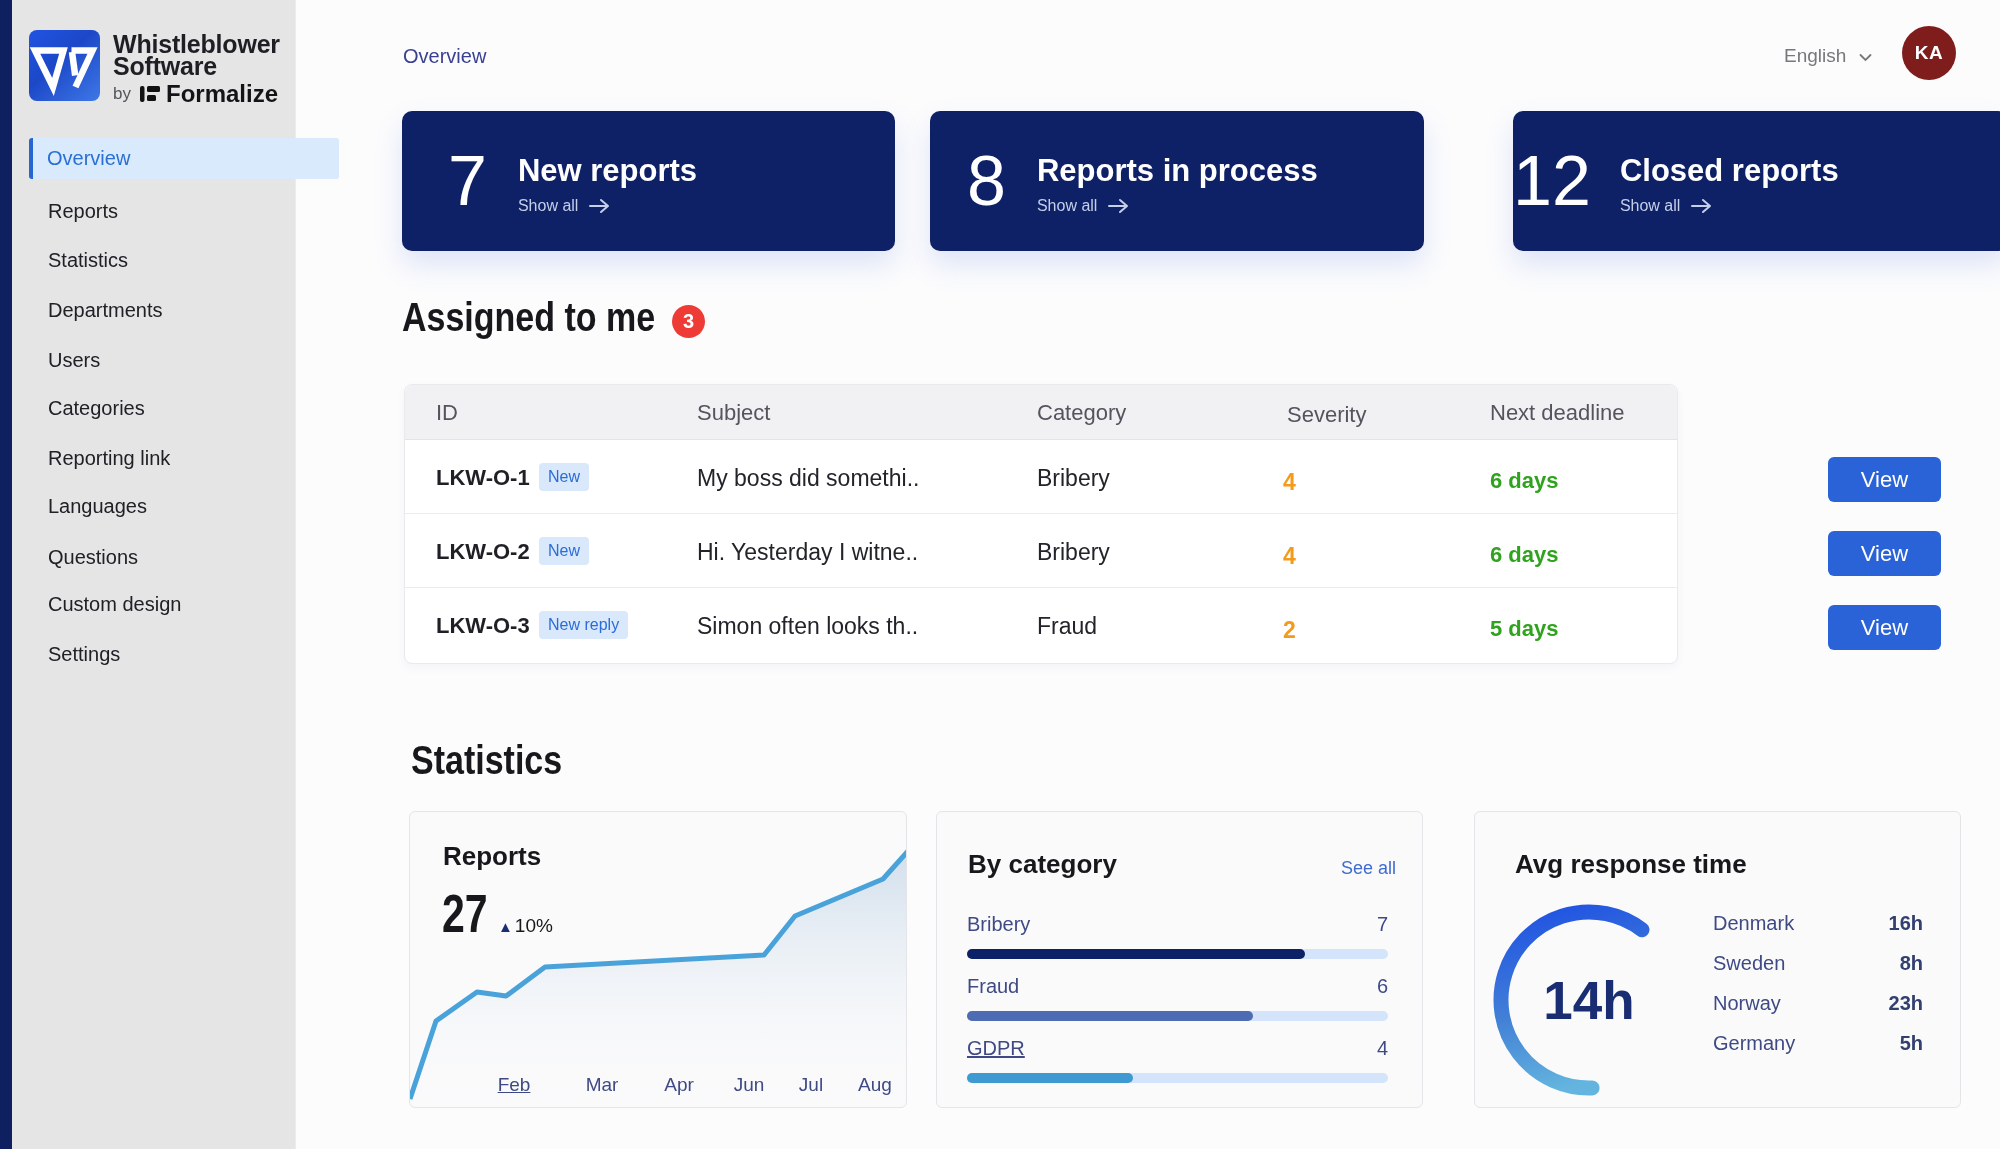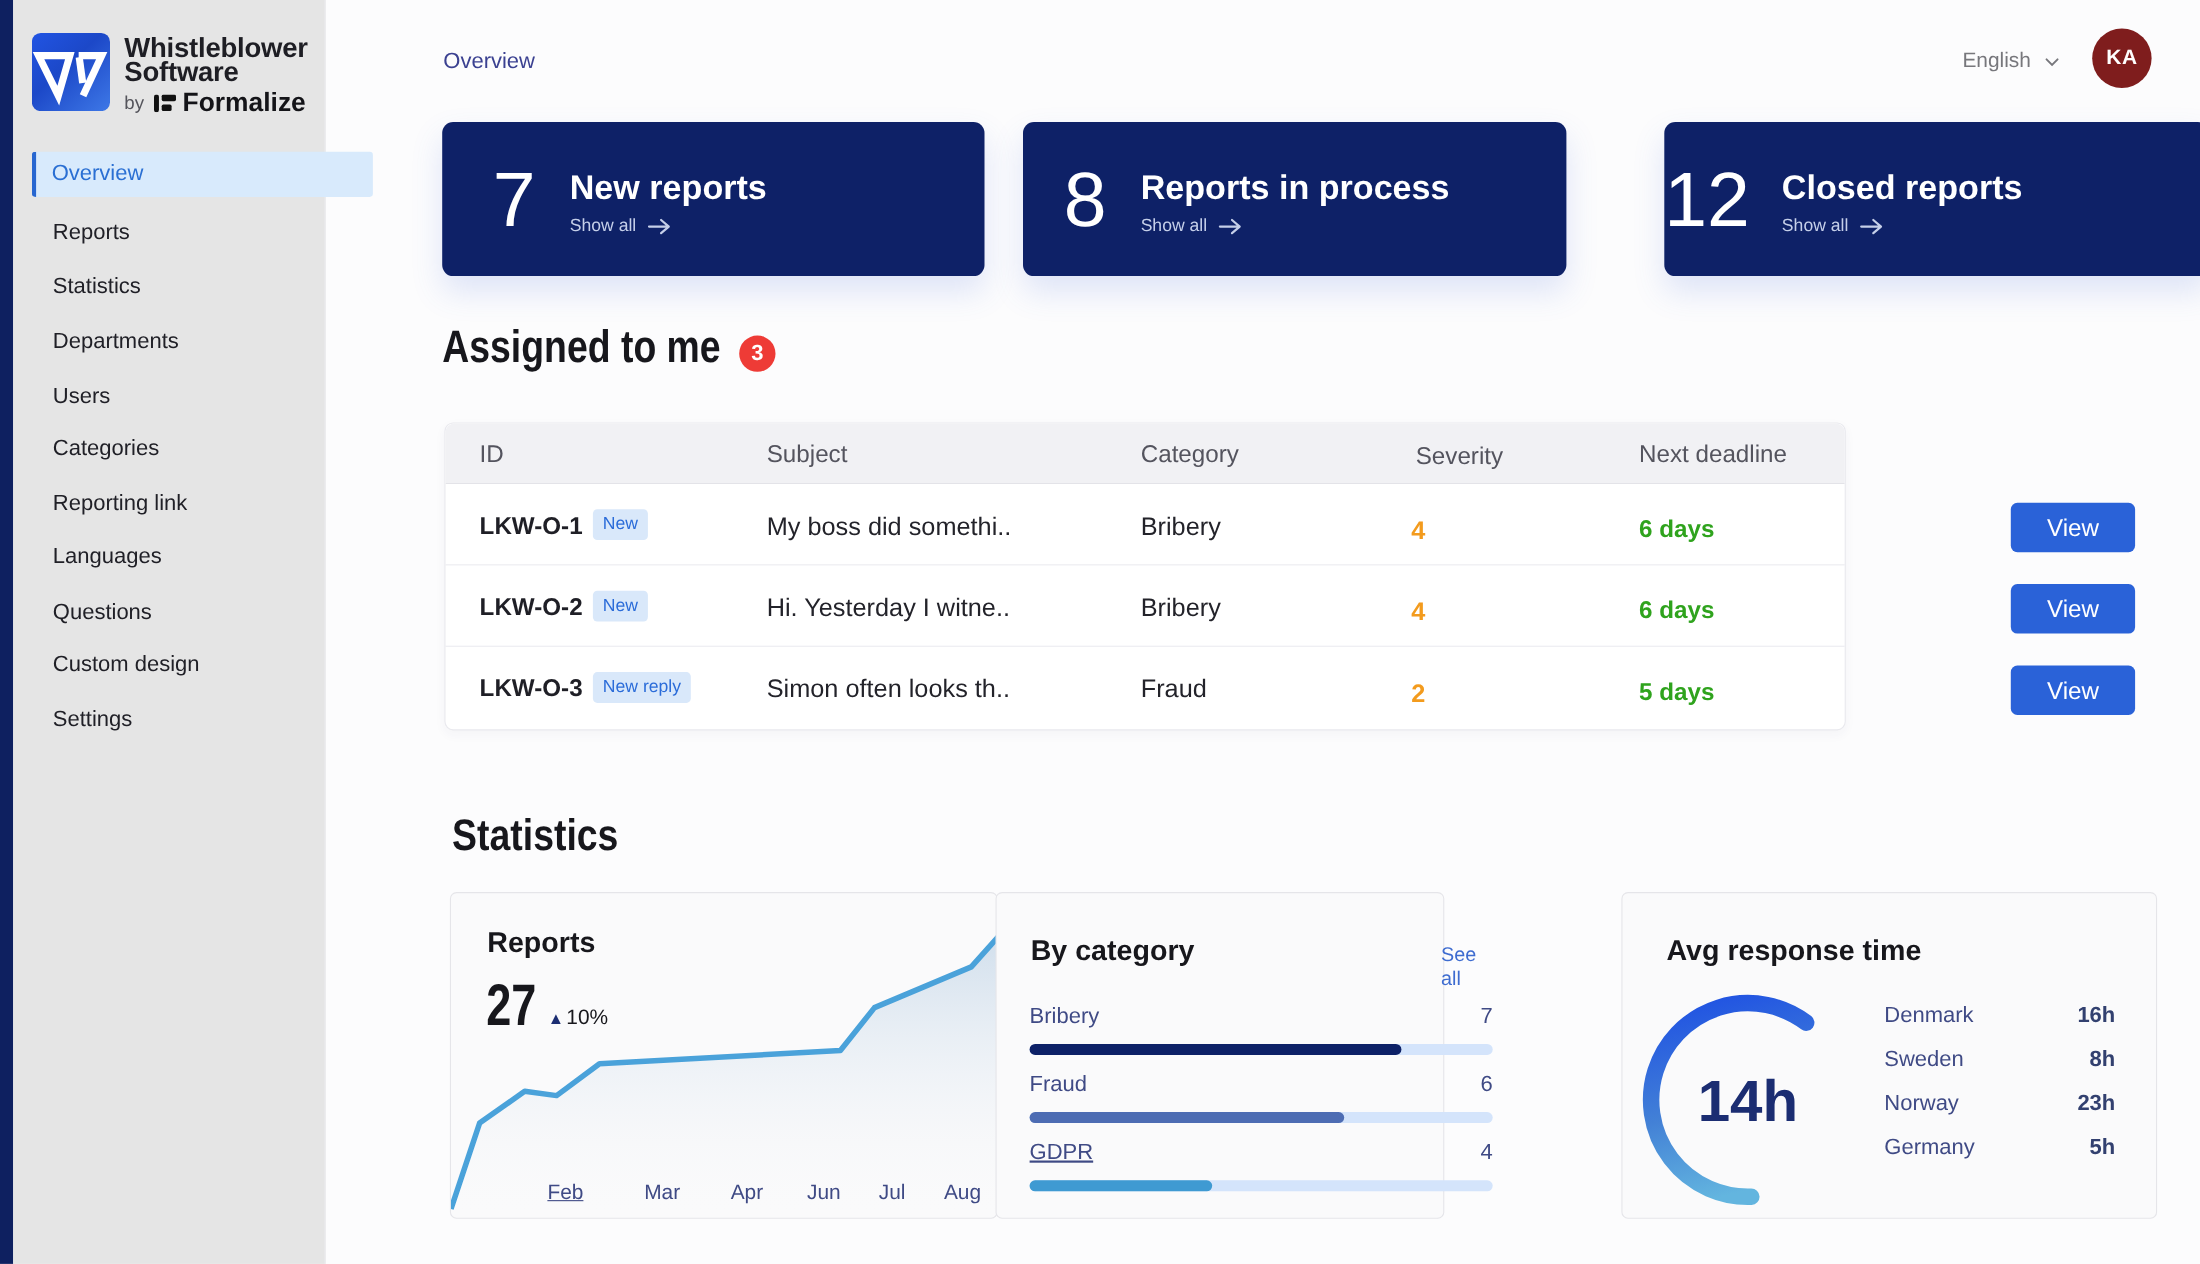--- a/index.html
+++ b/index.html
@@ -185,21 +185,21 @@
     <div style="position:absolute; left:0; top:262px; width:498px; font-size:19px; color:#3f4a85;">
       <span style="position:absolute; left:104px; transform:translateX(-50%);text-decoration:underline;">Feb</span>
       <span style="position:absolute; left:192px; transform:translateX(-50%);">Mar</span>
       <span style="position:absolute; left:269px; transform:translateX(-50%);">Apr</span>
       <span style="position:absolute; left:339px; transform:translateX(-50%);">Jun</span>
       <span style="position:absolute; left:401px; transform:translateX(-50%);">Jul</span>
       <span style="position:absolute; left:465px; transform:translateX(-50%);">Aug</span>
     </div>
   </div>
 
-  <div class="scard" style="left:564px; width:408px;">
+  <div class="scard" style="left:595px; width:487px;">
     <div class="ctitle" style="position:absolute; left:31px; top:37px;">By category</div>
     <div style="position:absolute; left:404px; top:46px; font-size:18px; color:#3e6cd0;">See all</div>
     <div style="position:absolute; left:30px; top:101px; width:421px; font-size:20px; color:#3f4a85;">
       <div class="catrow">
         <span>Bribery</span><span style="position:absolute; right:0;">7</span>
         <div class="bar" style="width:421px; background:#d4e4fb;"></div>
         <div class="bar" style="width:338px; background:#0d2167;"></div>
       </div>
       <div class="catrow">
         <span>Fraud</span><span style="position:absolute; right:0;">6</span>

